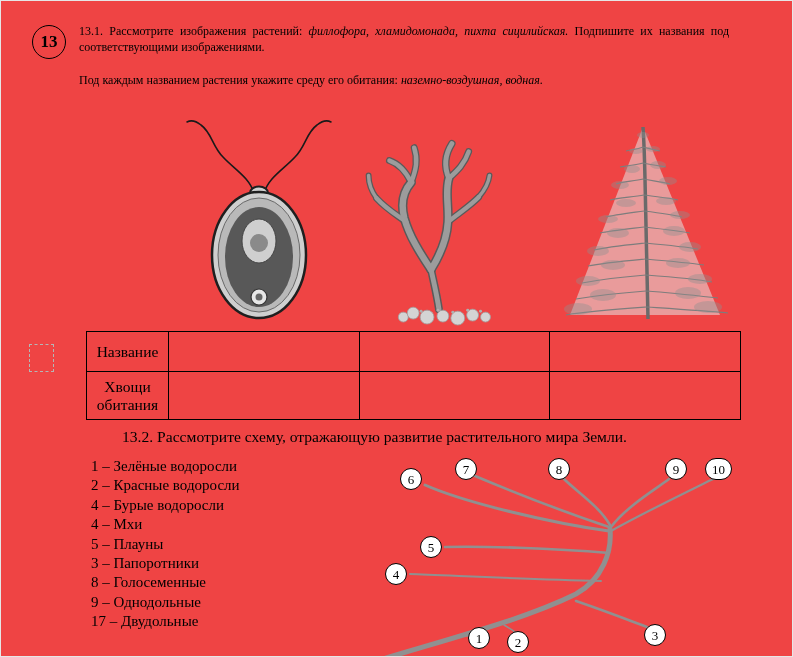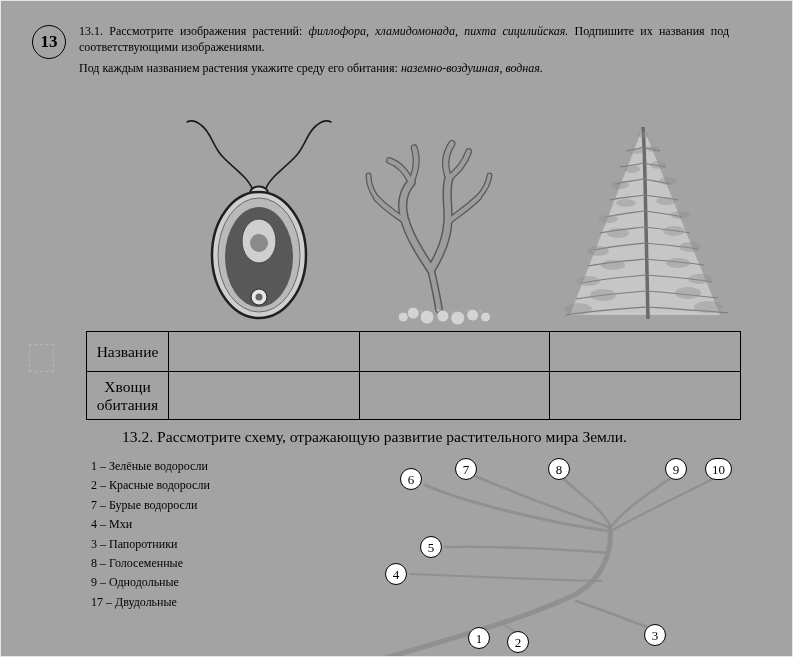--- a/index.html
+++ b/index.html
@@ -1,42 +1,42 @@
 <!DOCTYPE html>
 <html><head>
 <meta charset="utf-8">
 <style>
   * { margin:0; padding:0; box-sizing:border-box; }
   html,body { background:#fff; }
   body { width:793px; height:657px; font-family:"Liberation Serif", serif; color:#000; }
-  .page { position:relative; width:793px; height:657px; background:#a3a3a3; overflow:hidden; border:1px solid #e6e6e6; }
+  .page { position:relative; width:793px; height:657px; background:#ef4444; overflow:hidden; border:1px solid #e6e6e6; }
 
   .badge { position:absolute; left:31px; top:24px; width:34px; height:34px;
            border:1.7px solid #000; border-radius:50%; display:flex; align-items:center;
            justify-content:center; font-weight:bold; font-size:17px; }
 
   .textblock { position:absolute; left:78px; top:23px; width:650px; font-size:12px; line-height:1.3; }
   .p1 { text-align:justify; }
-  .p2 { margin-top:6px; text-align:justify; }
+  .p2 { margin-top:18px; text-align:justify; }
   .it { font-style:italic; }
 
   .plant { position:absolute; }
   .plant svg { display:block; }
 
   .answer-table { position:absolute; left:85px; top:330px; width:655px; border-collapse:collapse; table-layout:fixed; }
   .answer-table td { border:1px solid #000; font-size:15.5px; text-align:center; vertical-align:middle; padding:2px 4px; }
   .answer-table .lbl { width:82px; }
   .answer-table tr.r1 td { height:40px; }
   .answer-table tr.r2 td { height:48px; }
 
   .margin-box { position:absolute; left:28px; top:343px; width:25px; height:28px; border:1px dashed #b5b5b5; }
 
   .t2-title { position:absolute; left:90px; top:427px; width:650px; font-size:15.6px;margin-left:31px; }
 
-  .legend { position:absolute; left:90px; top:456px; font-size:12px; line-height:19.4px; }
+  .legend { position:absolute; left:90px; top:456px; font-size:15px; line-height:19.4px; }
   .legend div { white-space:nowrap; }
 
   .diagram { position:absolute; left:370px; top:450px; width:423px; height:207px; }
   .diagram svg.branches { position:absolute; left:0; top:0; }
   .node { position:absolute; width:22px; height:22px; border:1.2px solid #000; border-radius:50%;
           background:#fff; display:flex; align-items:center; justify-content:center;
           font-size:13px; line-height:1; }
   .node.wide { width:27px; border-radius:11px;text-align:center; }
   .n1  { left:97px;  top:176px; }
   .n2  { left:136px; top:180px; }
@@ -198,22 +198,23 @@
   </tbody>
     </table>
 
   <div class="margin-box"></div>
 
   <div class="t2-title">13.2. Рассмотрите схему, отражающую развитие растительного мира Земли.</div>
 
   <div class="legend">
     <div>1 – Зелёные водоросли</div>
     <div>2 – Красные водоросли</div>
-    <div>7 – Бурые водоросли</div>
+    <div>4 – Бурые водоросли</div>
     <div>4 – Мхи</div>
+    <div>5 – Плауны</div>
     <div>3 – Папоротники</div>
     <div>8 – Голосеменные</div>
     <div>9 – Однодольные</div>
     <div>17 – Двудольные</div>
   </div>
 
   <div class="diagram">
     <svg class="branches" width="423" height="207" viewBox="0 0 423 207">
       <g fill="none" stroke="#909090" stroke-linecap="round">
         <path d="M 2 211 C 70 190 150 170 205 143 C 232 128 241 100 239 78" stroke-width="5"></path>

